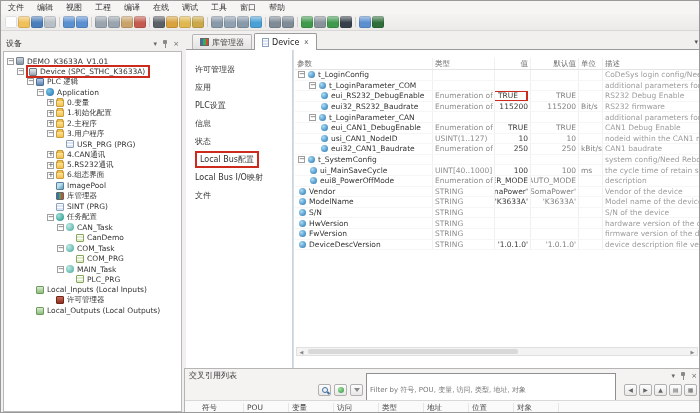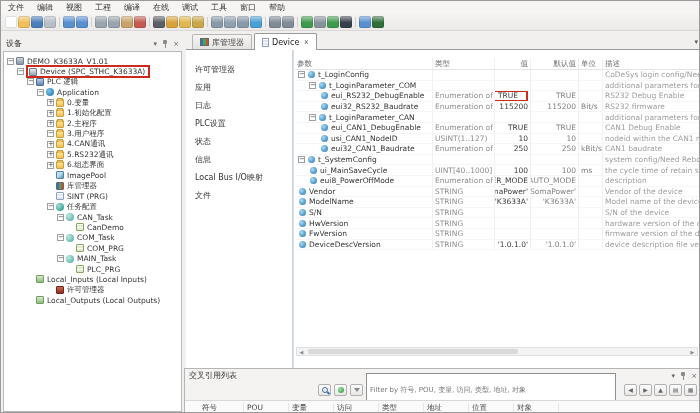--- a/index.html
+++ b/index.html
@@ -235,20 +235,26 @@
         <span class="ti ti-folder"></span>
         <span>2.主程序</span>
       </div>
       <div class="tree-row">
         <span style="width: 43px; flex: 0 0 auto;"></span>
         <span class="exp">−</span>
         <span class="ti ti-folder"></span>
         <span>3.用户程序</span>
       </div>
       <div class="tree-row">
+        <span style="width: 53px; flex: 0 0 auto;"></span>
+        <span class="exp-spacer"></span>
+        <span class="ti ti-pou"></span>
+        <span>USR_PRG (PRG)</span>
+      </div>
+      <div class="tree-row">
         <span style="width: 43px; flex: 0 0 auto;"></span>
         <span class="exp">+</span>
         <span class="ti ti-folder"></span>
         <span>4.CAN通讯</span>
       </div>
       <div class="tree-row">
         <span style="width: 43px; flex: 0 0 auto;"></span>
         <span class="exp">+</span>
         <span class="ti ti-folder"></span>
         <span>5.RS232通讯</span>
@@ -355,30 +361,32 @@
   </div>
   <div class="device-view">
     <div class="dev-sidebar">
         <div class="side-item">
           <span>许可管理器</span>
         </div>
         <div class="side-item">
           <span>应用</span>
         </div>
         <div class="side-item">
-          <span>日志</span>
-        </div>
-        <div class="side-item">
           <span>PLC设置</span>
         </div>
         <div class="side-item">
+          <span>信息</span>
+        </div>
+        <div class="side-item">
           <span>状态</span>
         </div>
         <div class="side-item">
-          <span>信息</span>
+          <span class="redbox">
+            <span>Local Bus配置</span>
+          </span>
         </div>
         <div class="side-item">
           <span>Local Bus I/O映射</span>
         </div>
         <div class="side-item">
           <span>文件</span>
         </div>
       </div>
     <div class="tbl-area">
       <div class="ptable">

